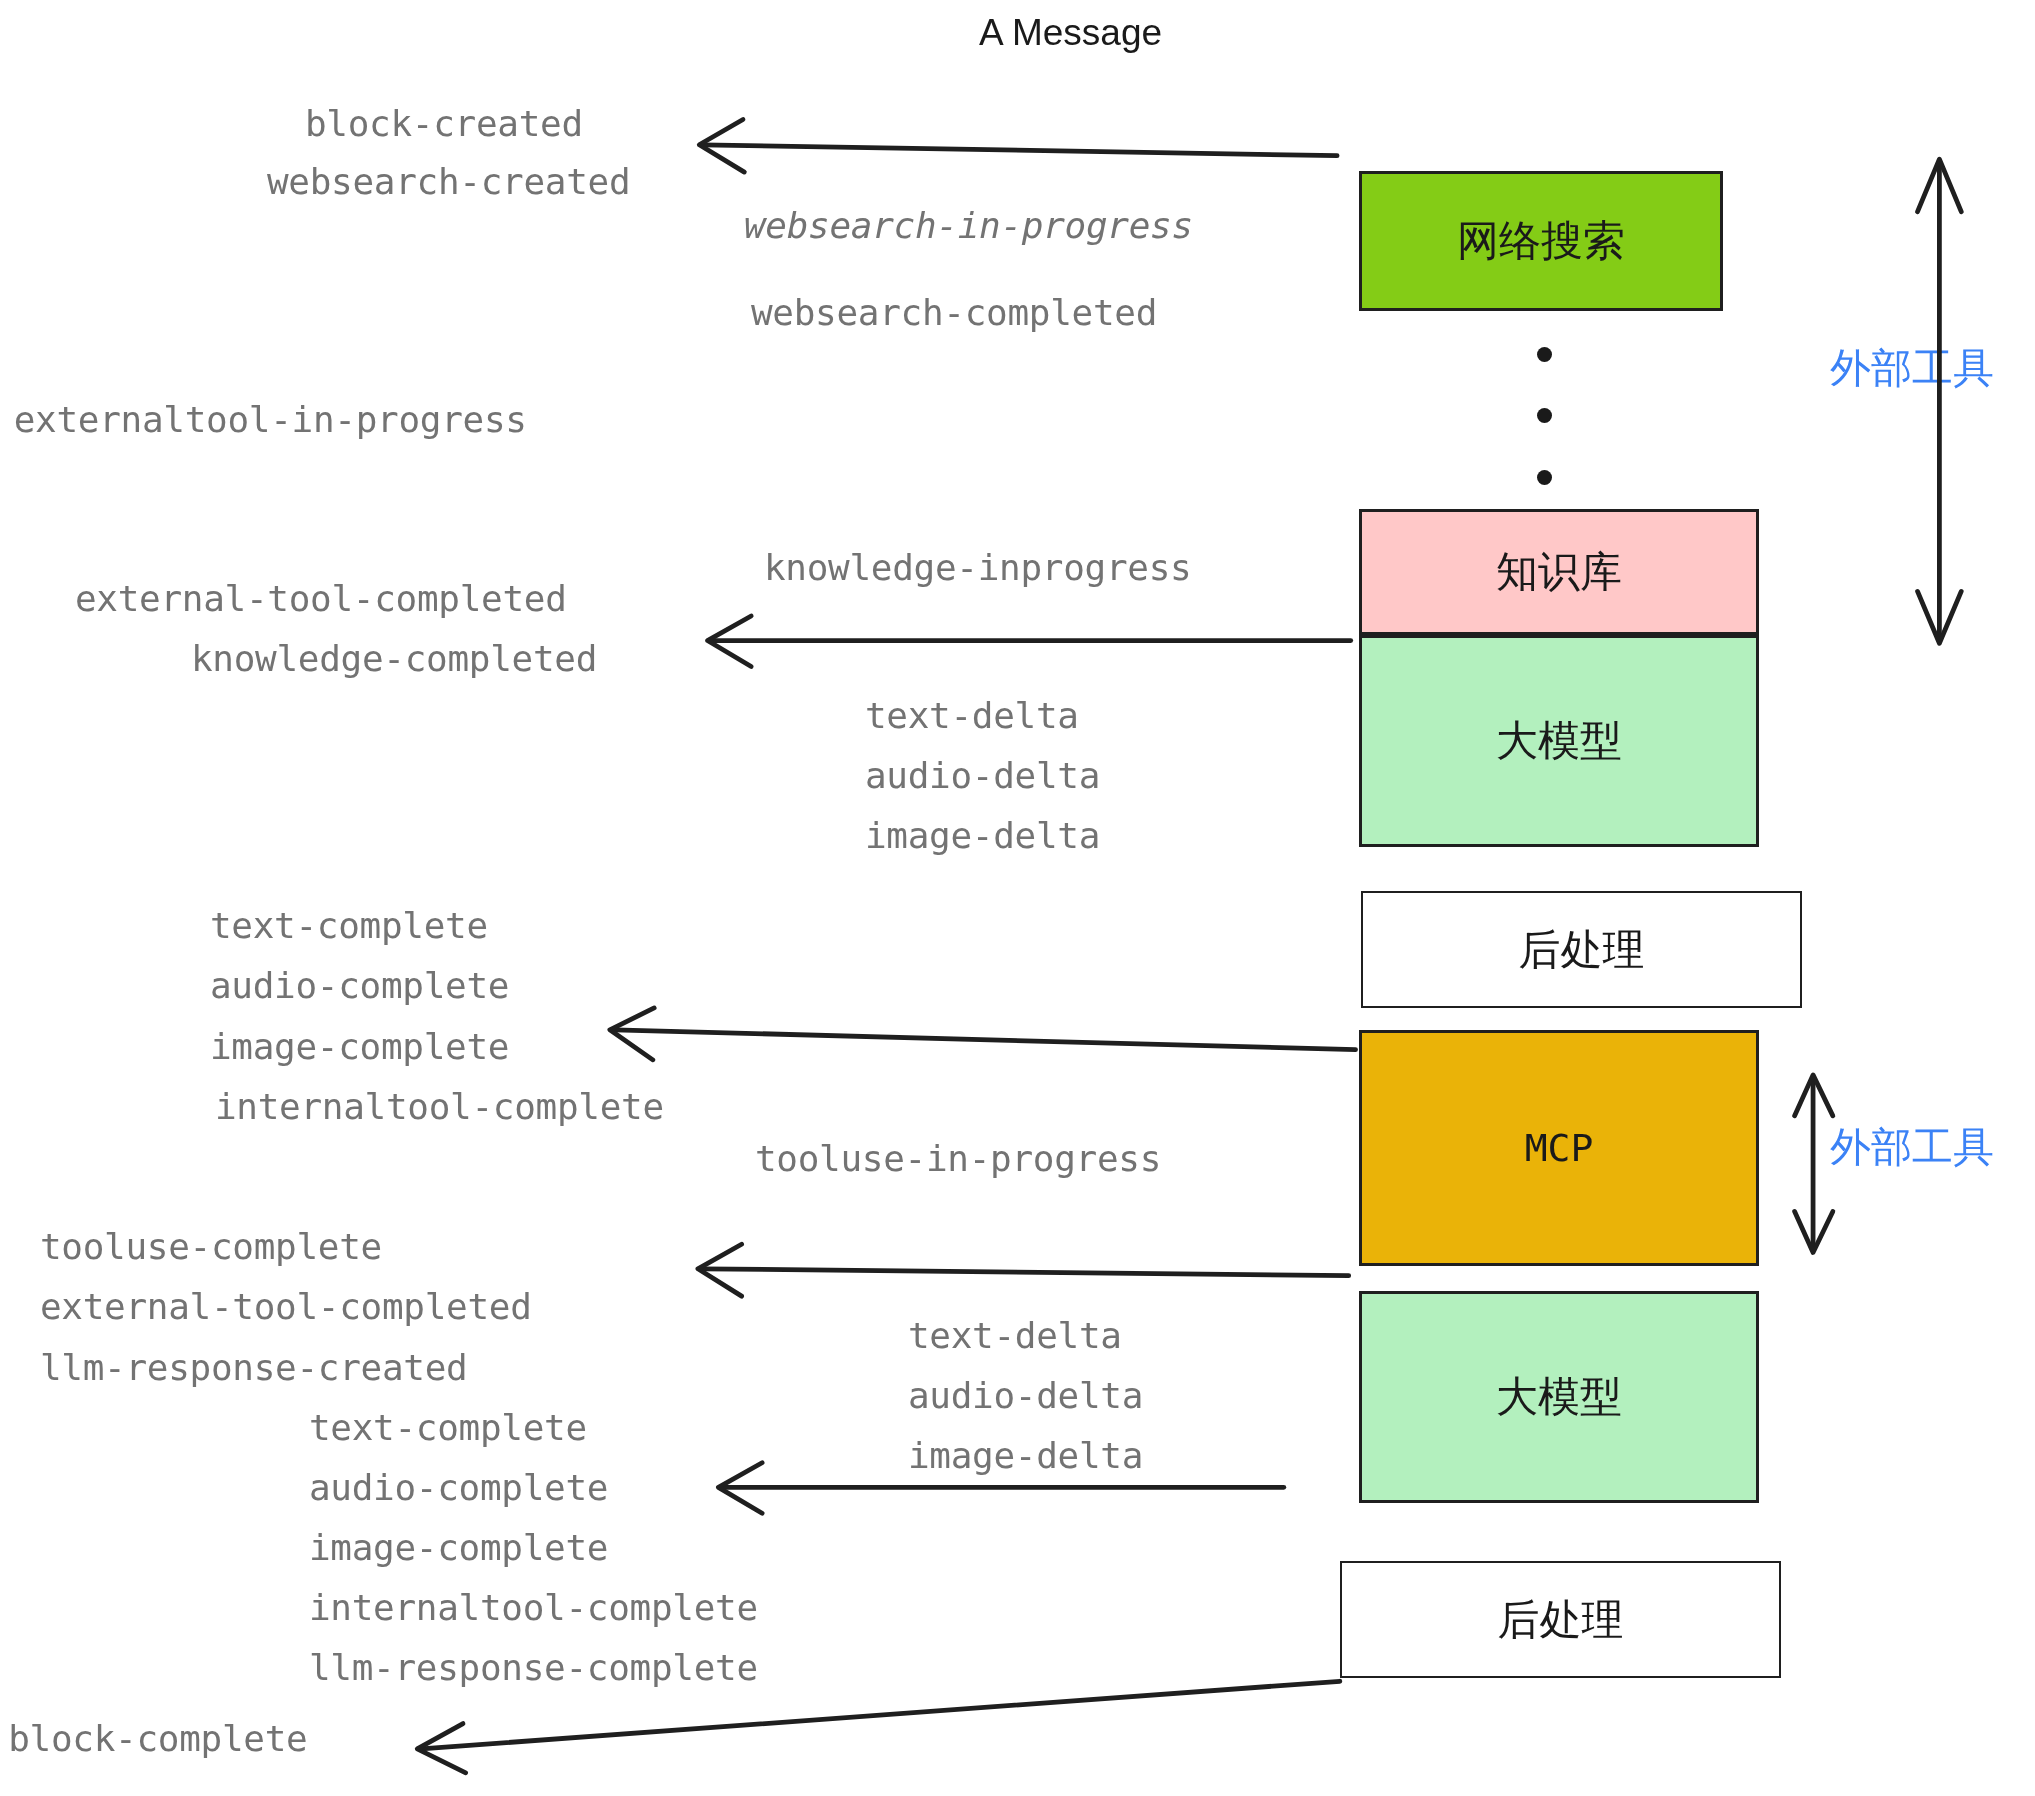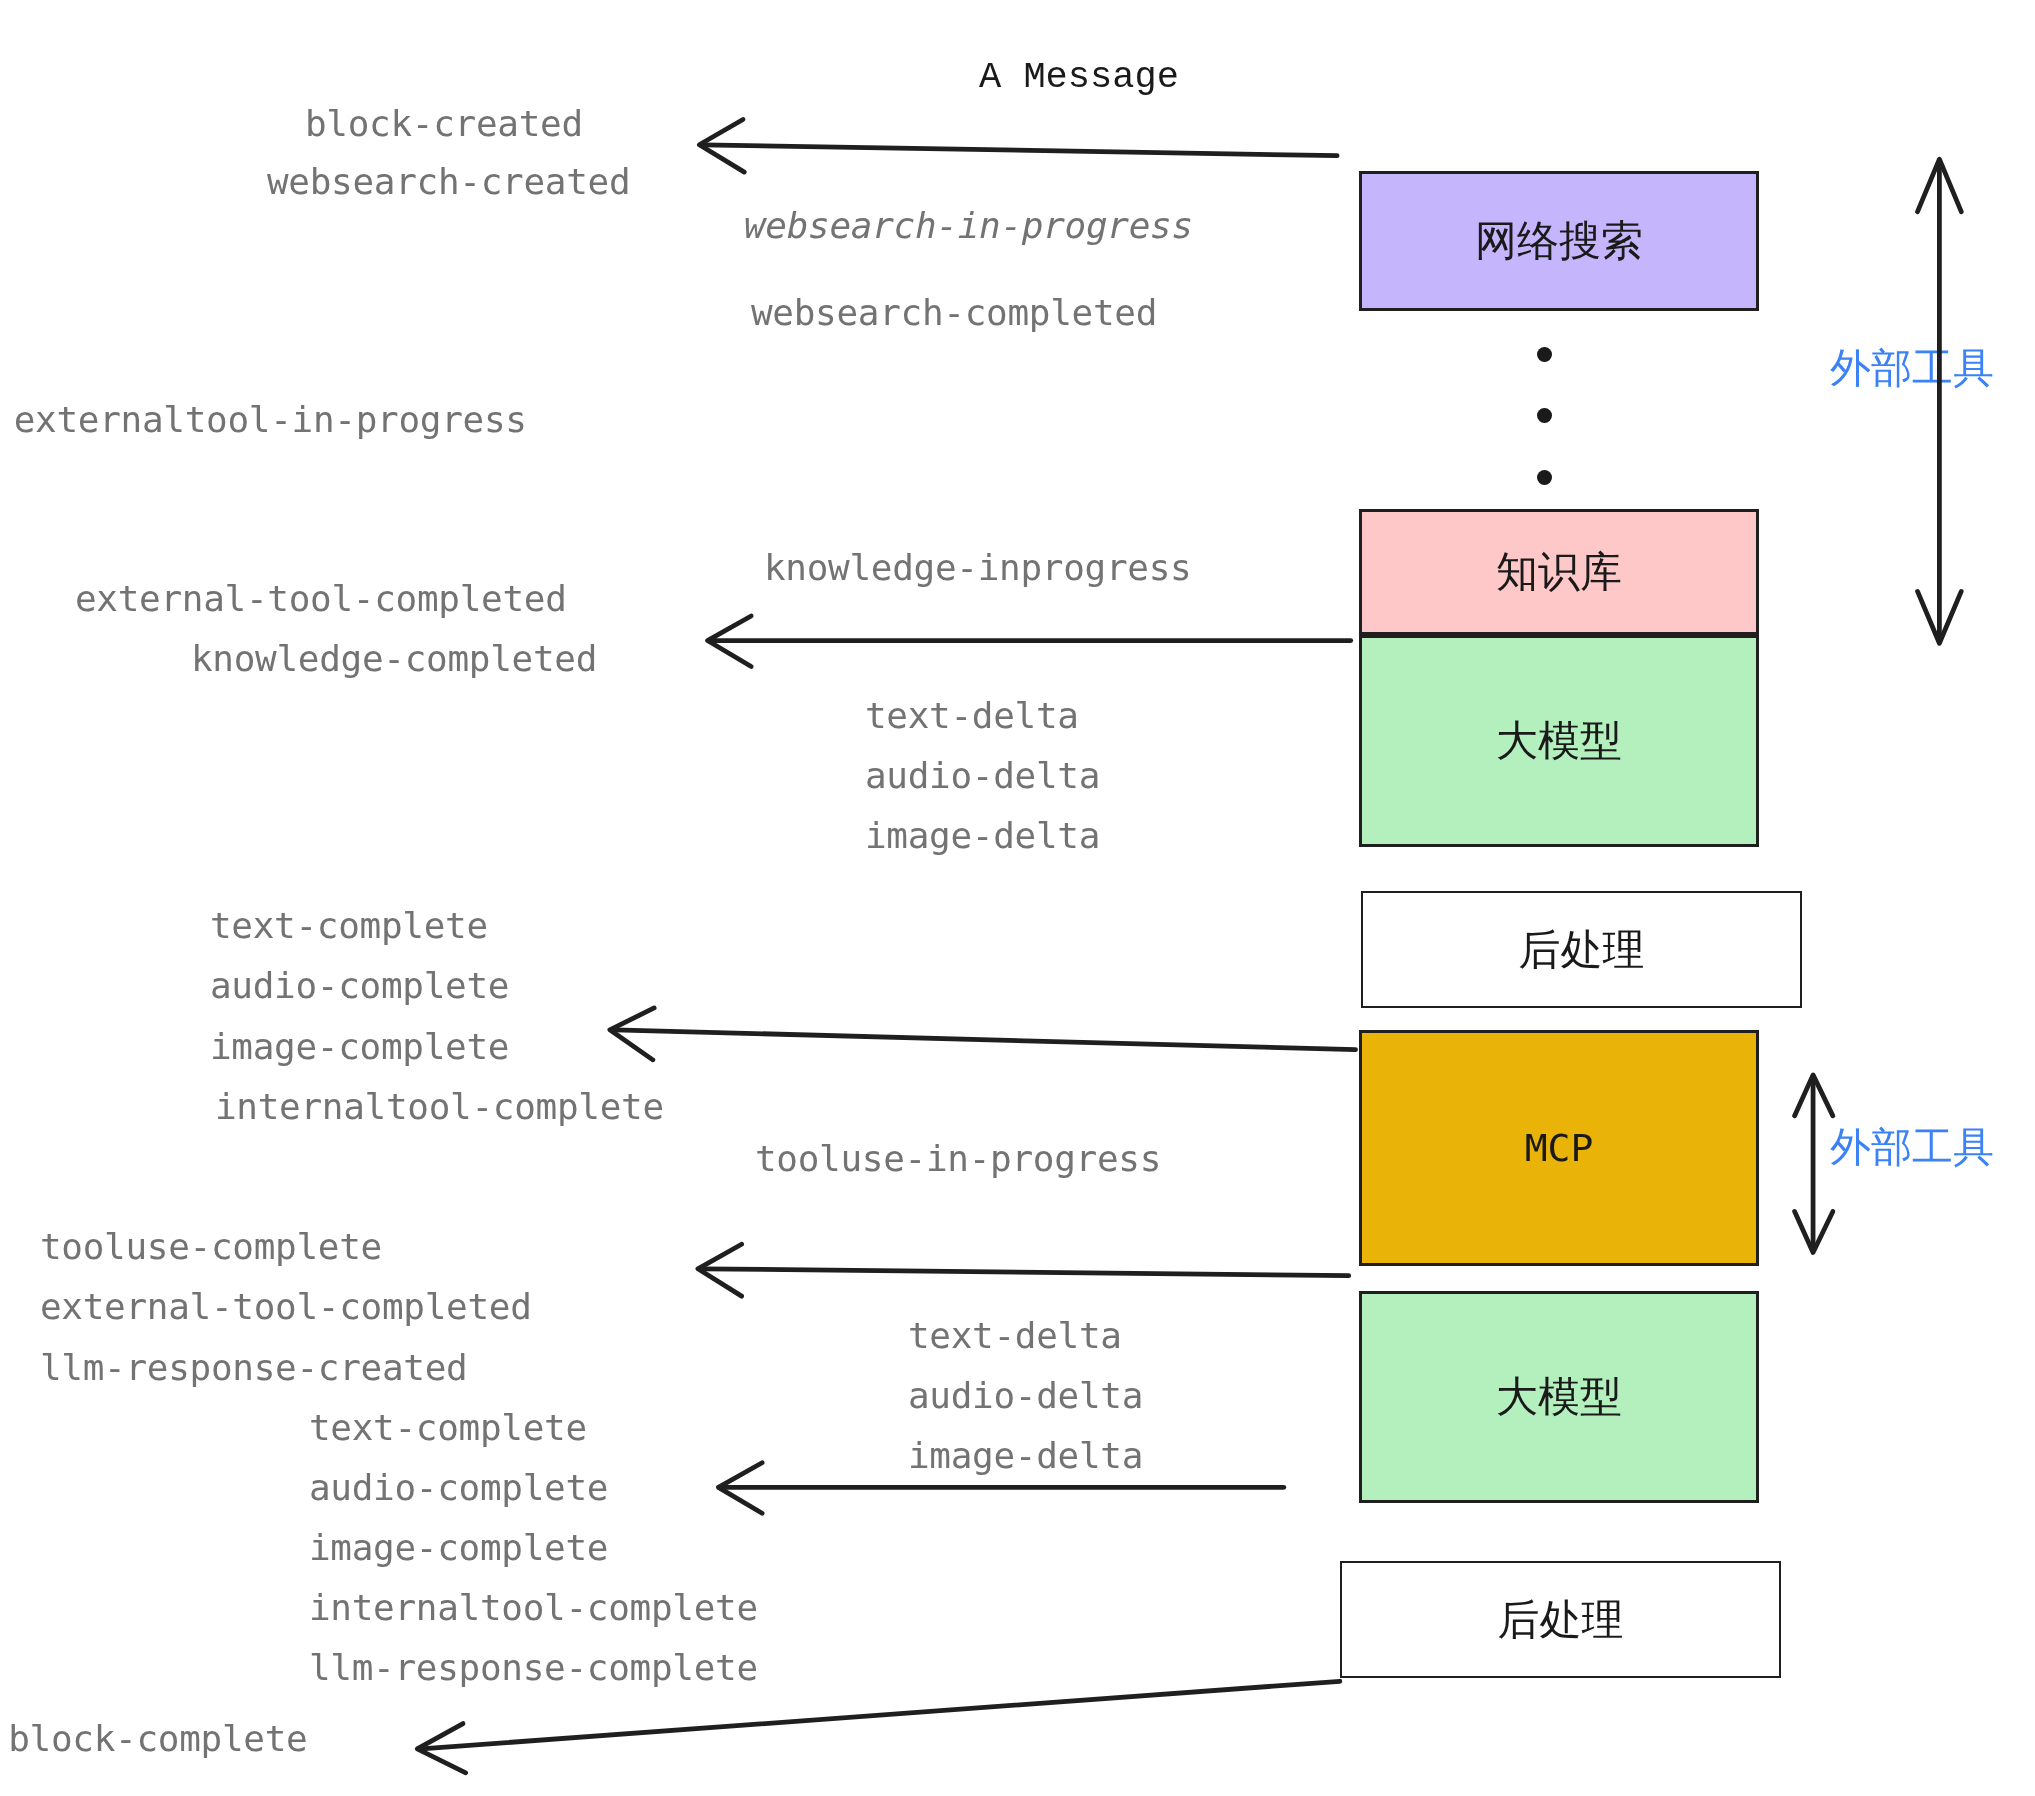--- a/index.html
+++ b/index.html
@@ -15,25 +15,24 @@
     position:absolute;
     font-family:"DejaVu Sans Mono","Liberation Mono",monospace;
     font-size:36px;
     line-height:1;
     white-space:nowrap;
     color:#737373;
     letter-spacing:-0.3px;
   }
   .title{
     position:absolute;
-    font-family:Liberation Mono, monospace;
+    font-family:Liberation Sans, sans-serif;
     font-size:37px;
     white-space:nowrap;
     color:#1a1a1a;
-    margin-top:44px;
   }
   .cjk{
     position:absolute;
     font-family:Liberation Mono, monospace;
     font-size:41px;
     white-space:nowrap;
     color:#3b82f6;
   }
   .box{
     position:absolute;
@@ -63,21 +62,21 @@
   }
   svg.overlay{position:absolute;left:0;top:0;width:2035px;height:1796px;pointer-events:none;}
 </style>
 </head>
 <body>
 
 <div id="stage">
 
   <div class="title" style="left:979px;top:12.3px;">A Message</div>
 
-  <div class="box" style="left:1359px;top:171px;width:400px;height:140px;background:#c4b5fd;">
+  <div class="box" style="left:1359px;top:171px;width:364px;height:140px;background:#84cc16;">
     <span class="boxlabel">网络搜索</span>
   </div>
 
   <div class="box" style="left:1359px;top:509px;width:400px;height:126px;background:#FFC8C8;">
     <span class="boxlabel">知识库</span>
   </div>
 
   <div class="box" style="left:1359px;top:635px;width:400px;height:212px;background:#B3F0BE;">
     <span class="boxlabel">大模型</span>
   </div>

